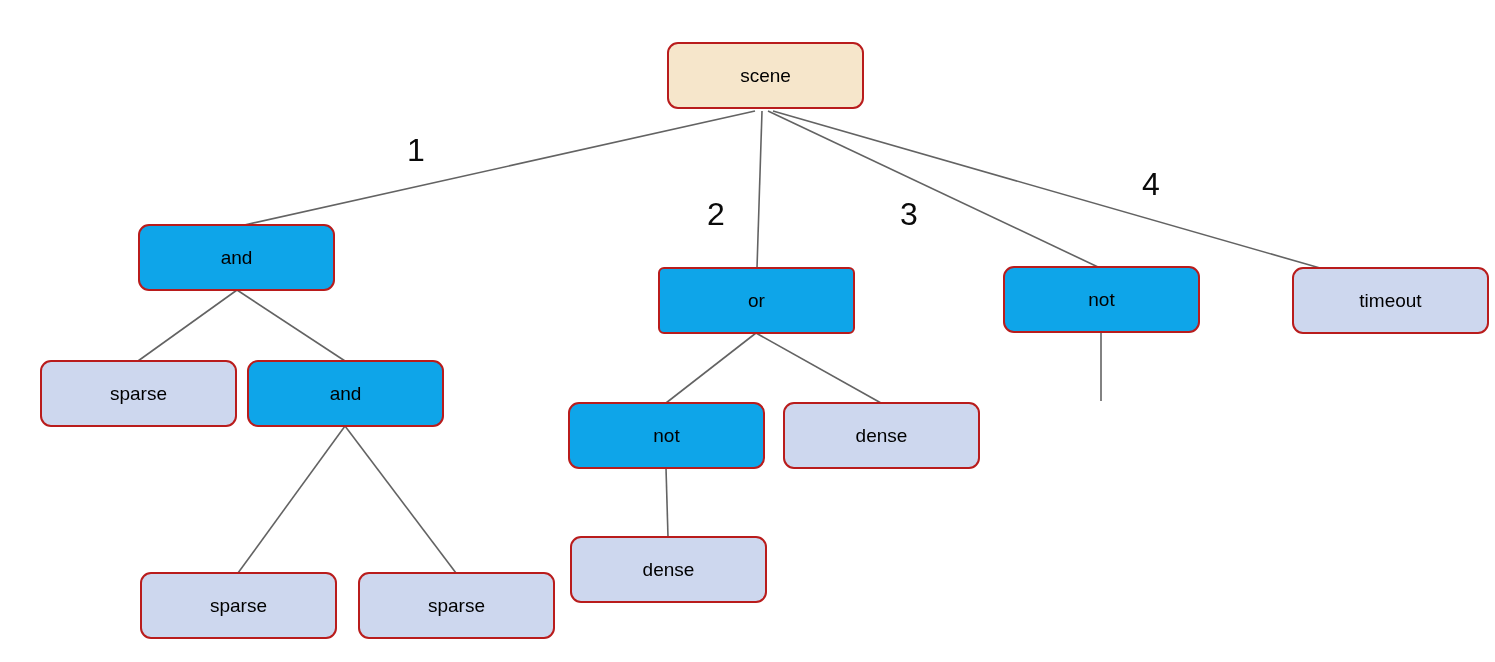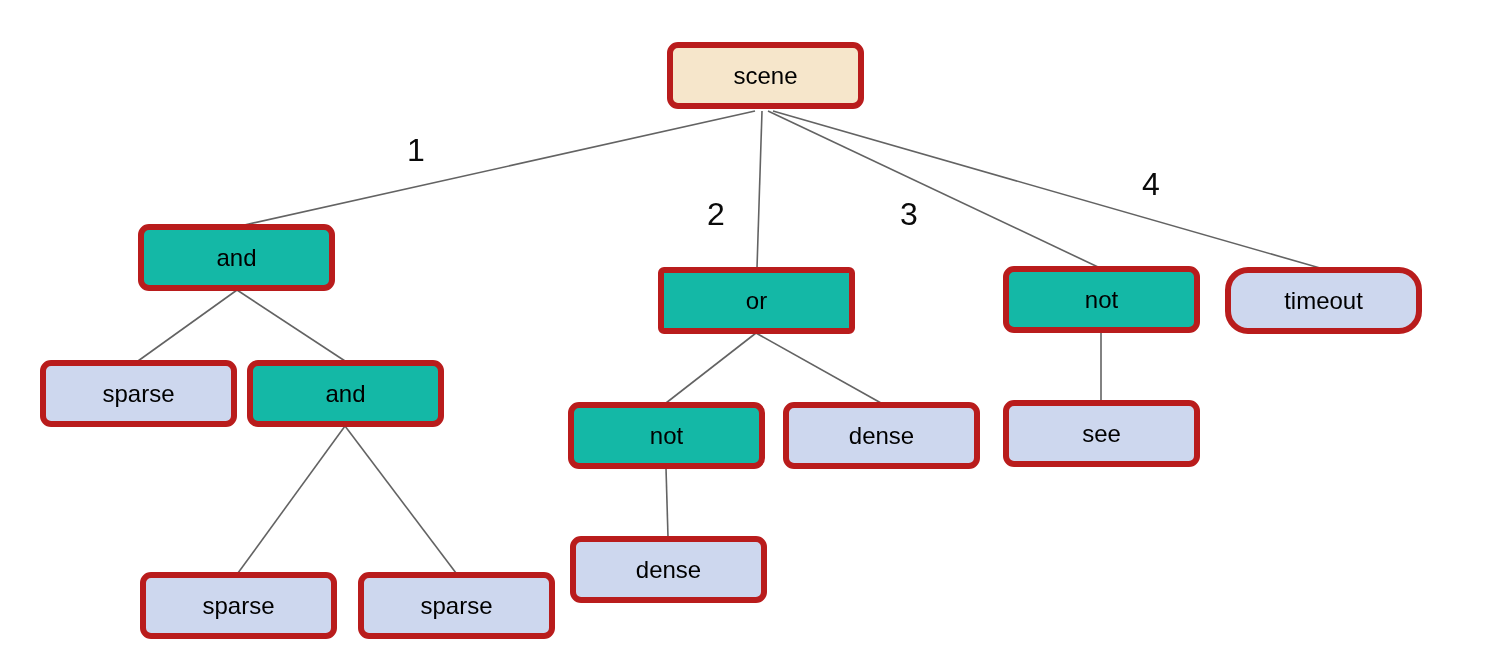--- a/index.html
+++ b/index.html
@@ -24,31 +24,31 @@
   }
   svg.edges line {
     stroke: #636363;
     stroke-width: 1.6;
   }
   .node {
     position: absolute;
     box-sizing: border-box;
     width: 197px;
     height: 67px;
-    border: 6px solid #b91c1c;
+    border: 2px solid #b91c1c;
     border-radius: 11px;
     display: flex;
     align-items: center;
     justify-content: center;
-    font-size: 24px;
+    font-size: 19px;
     color: #000000;
     white-space: nowrap;
   }
   .node--root { background: #f6e6cb; }
-  .node--op   { background: #14b8a6; }
+  .node--op   { background: #0ea5e9; }
   .node--leaf { background: #cdd7ee; }
   .edge-label {
     position: absolute;
     transform: translate(-50%, -50%);
     font-size: 32px;
     color: #0a0a0a;
     line-height: 1;
   }
 </style>
 </head>
@@ -74,25 +74,24 @@
   <span class="edge-label" style="left:416px; top:150px;">1</span>
   <span class="edge-label" style="left:716px; top:214px;">2</span>
   <span class="edge-label" style="left:909px; top:214px;">3</span>
   <span class="edge-label" style="left:1151px; top:184px;">4</span>
 
   <div class="node node--root" style="left:667px;  top:42px;">scene</div>
 
   <div class="node node--op" style="left:138px;  top:224px;">and</div>
   <div class="node node--op" style="left:658px;  top:267px;border-radius:6px;">or</div>
   <div class="node node--op" style="left:1003px; top:266px;">not</div>
-  <div class="node node--leaf" style="left:1225px; top:267px;border-radius:23px;">timeout</div>
+  <div class="node node--leaf" style="left:1292px; top:267px;">timeout</div>
 
   <div class="node node--leaf" style="left:40px;   top:360px;">sparse</div>
   <div class="node node--op" style="left:247px;  top:360px;">and</div>
   <div class="node node--op" style="left:568px;  top:402px;">not</div>
   <div class="node node--leaf" style="left:783px;  top:402px;">dense</div>
-  <div class="node node--leaf" style="left:1003px; top:400px;">see</div>
 
   <div class="node node--leaf" style="left:140px;  top:572px;">sparse</div>
   <div class="node node--leaf" style="left:358px;  top:572px;">sparse</div>
   <div class="node node--leaf" style="left:570px;  top:536px;">dense</div>
 
 </div>
 
 </body></html>

